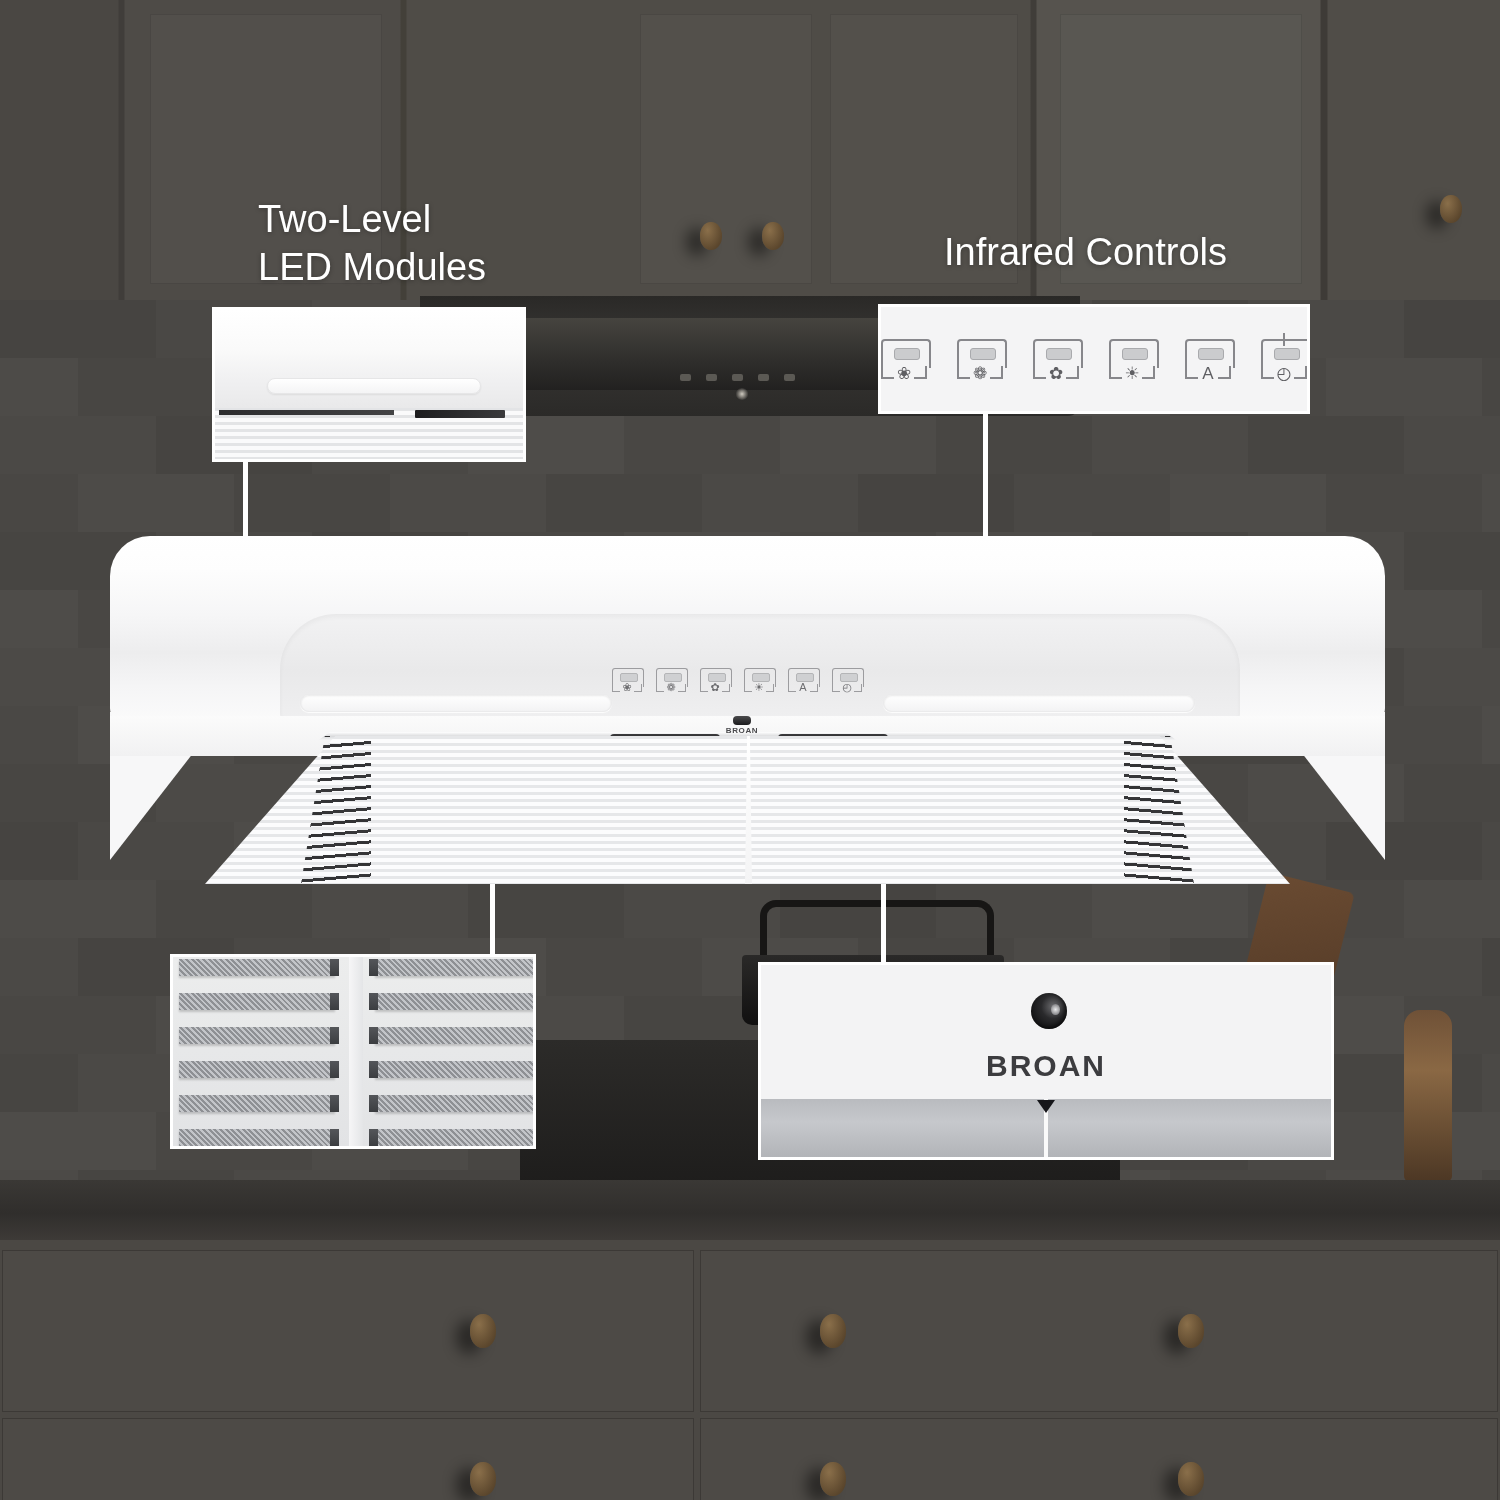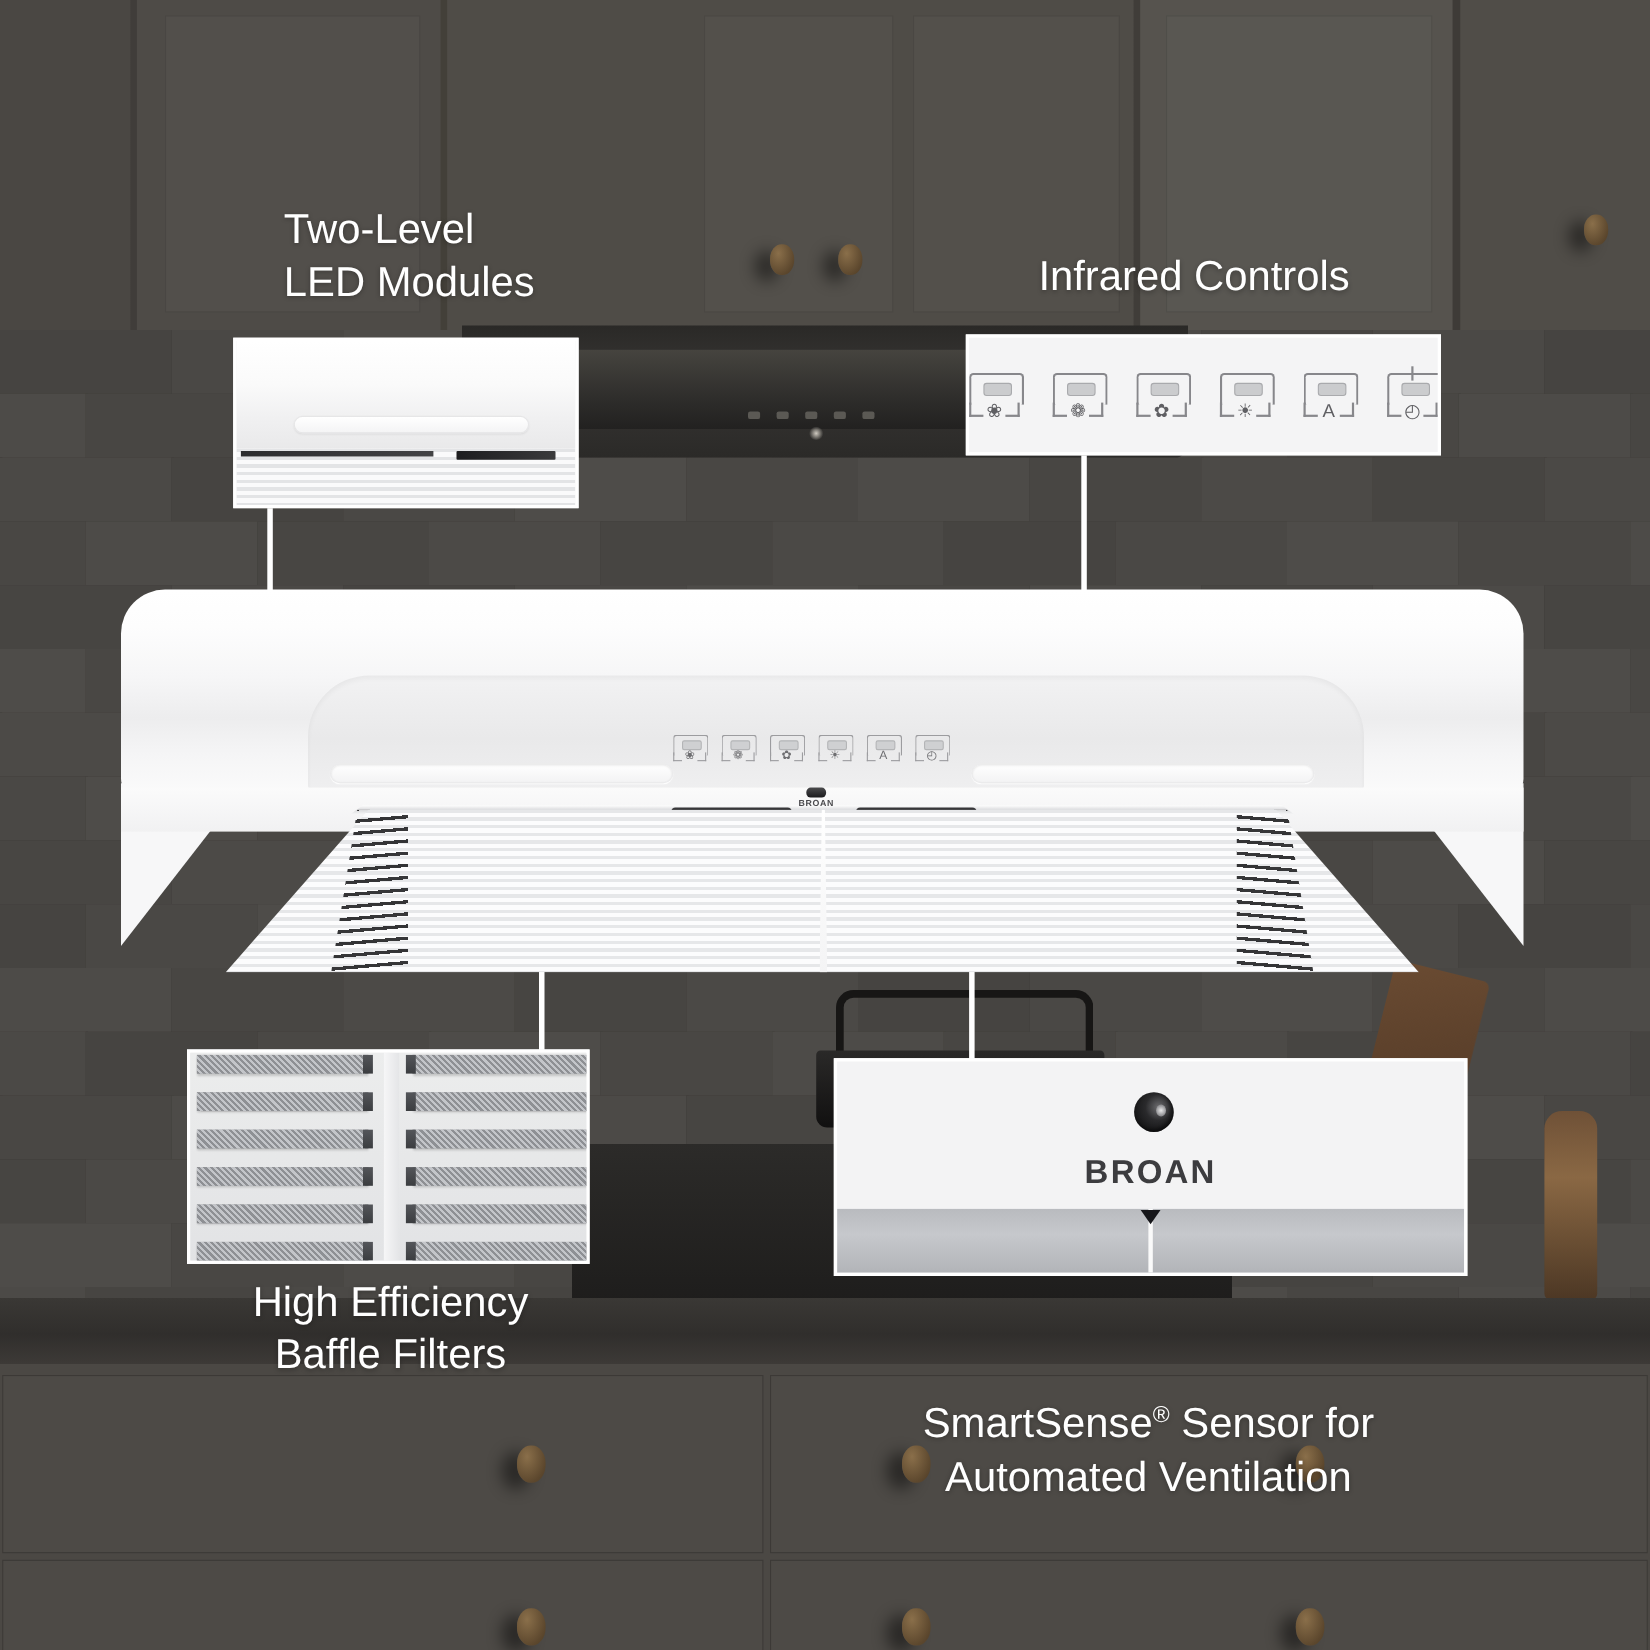--- a/index.html
+++ b/index.html
@@ -376,21 +376,21 @@
   }
 
   
   .label {
     position: absolute; color: #ffffff;
     font-family: "Liberation Sans", sans-serif;
     font-size: 38px; line-height: 48px; font-weight: 500;
     text-shadow: 0 1px 5px rgba(0,0,0,0.30);
     white-space: pre-line;
   }
-  #label-led    { left: 258px;  top: 185px; }
+  #label-led    { left: 258px;  top: 195px; }
   #label-ir     { left: 944px;  top: 228px; }
   #label-baffle { left: 223px;  top: 1160px; text-align: center; width: 264px; }
   #label-sense  { left: 838px;  top: 1215px; text-align: center; width: 412px; }
   .label sup { font-size: 0.55em; vertical-align: super; }
 
   .feature-badge {
     position: absolute; left: 1014px; top: 930px;
     width: 343px; height: 56px;
     background: #1c4678;
     display: flex; align-items: center; justify-content: center;
@@ -787,20 +787,15 @@
     <div class="sense-dot"></div>
     <div class="sense-broan">BROAN</div>
     <div class="sense-filter-band"></div>
     <div class="sense-filter-split"></div>
     <div class="sense-filter-notch"></div>
   </div>
 
   <div class="label" id="label-led">Two-Level
 LED Modules</div>
   <div class="label" id="label-ir">Infrared Controls</div>
-  <div class="label" id="label-baffle">High Efficiency
-Baffle Filters</div>
-  <div class="label" id="label-sense">
-    <span>SmartSense</span><sup>®</sup><span> Sensor for</span><br><span>Automated Ventilation</span>
-  </div>
 
 
 </div>
 
 </body></html>

